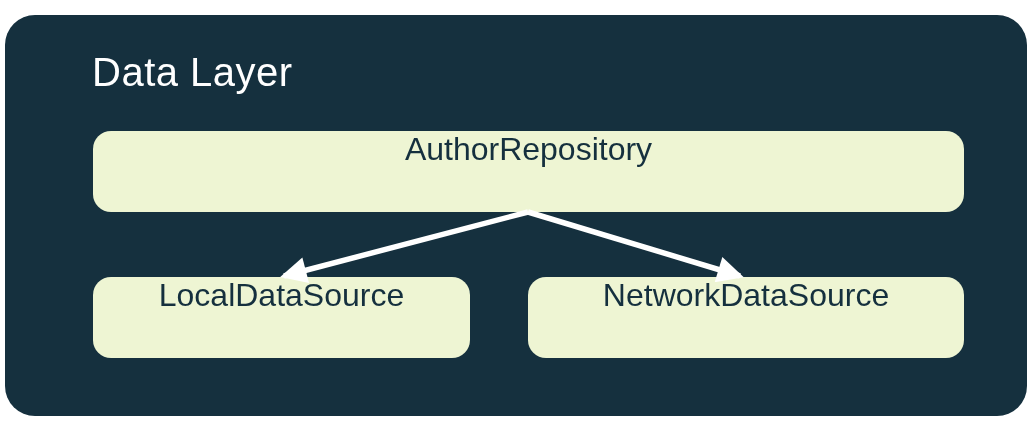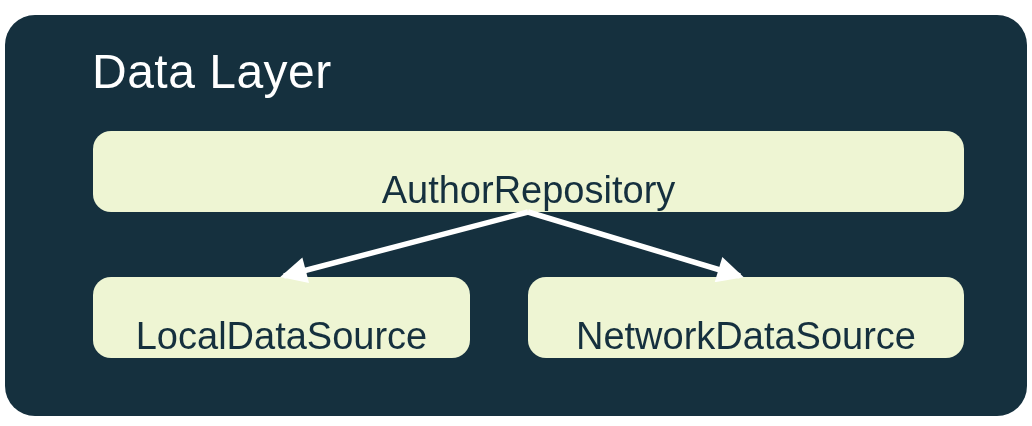--- a/index.html
+++ b/index.html
@@ -29,36 +29,36 @@
     top: 15px;
     width: 1022px;
     height: 401px;
     background: var(--panel-bg);
     border-radius: 30px;
   }
   .title {
     position: absolute;
     left: 92px;
     top: 41px;
-    font-size: 48px;
+    font-size: 40px;
     line-height: 62px;
     font-weight: 400;
     color: var(--title-text);
     letter-spacing: 0.5px;
     white-space: nowrap;
     text-align: center;
   }
   .node {
     position: absolute;
     background: var(--node-fill);
     border-radius: 18px;
     display: flex;
-    align-items: flex-end;
+    align-items: flex-start;
     justify-content: center;
-    font-size: 38px;
+    font-size: 32px;
     font-weight: 400;
     color: var(--node-text);
     white-space: nowrap;
   }
   .node-repository { left: 93px; top: 131px; width: 871px; height: 81px; }
   .node-local      { left: 93px; top: 277px; width: 377px; height: 81px; }
   .node-network    { left: 528px; top: 277px; width: 436px; height: 81px; }
   .edges {
     position: absolute;
     left: 0;

